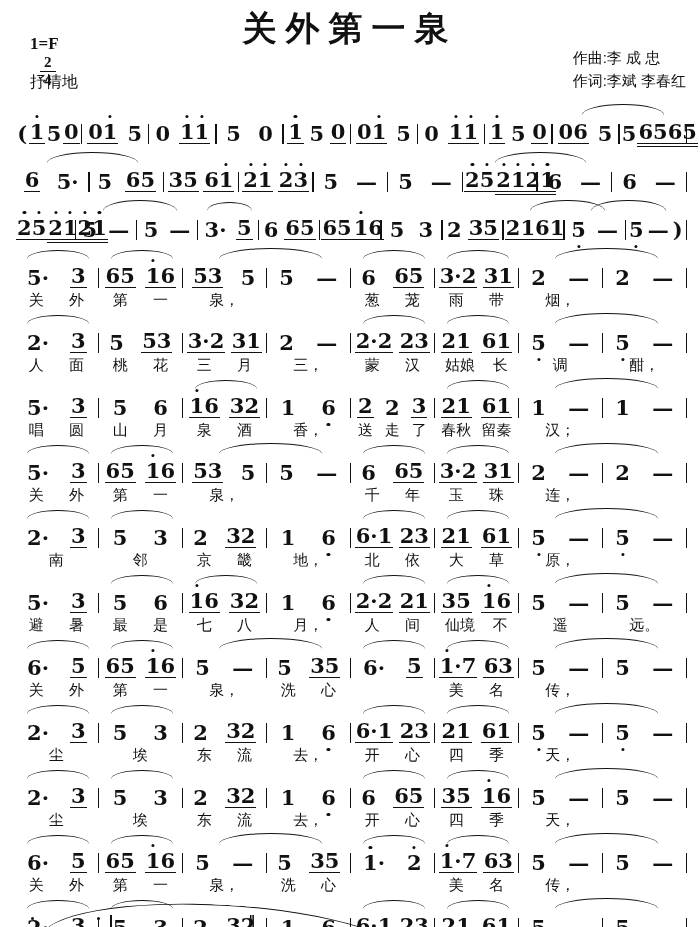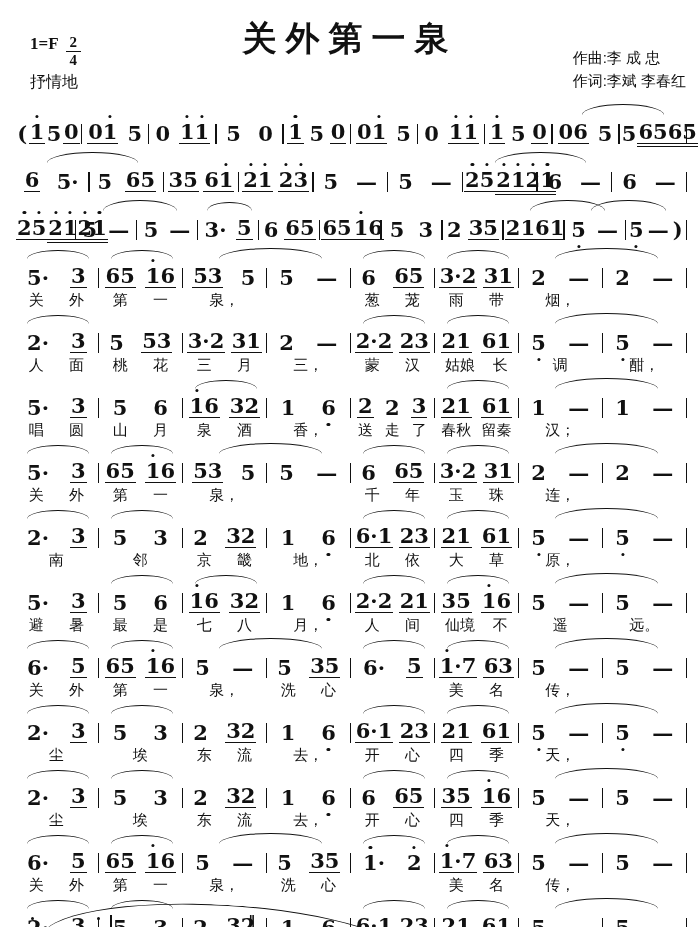--- a/index.html
+++ b/index.html
@@ -1,22 +1,22 @@
 <!DOCTYPE html>
 <html><head>
 <meta charset="utf-8">
 <style>
   html,body{margin:0;padding:0;background:#e8e8e8;}
   .page{position:relative;width:700px;height:927px;background:#ffffff;color:#111;
         font-family:"Liberation Serif",serif;overflow:hidden;margin:0 auto;}
   .title{position:absolute;top:6px;left:0;width:100%;text-align:center;
          font-size:34px;font-weight:700;letter-spacing:9px;
-         font-family:"DejaVu Serif","Liberation Serif",serif;margin-top:10px;}
+         font-family:"DejaVu Serif","Liberation Serif",serif;}
   .keysig{position:absolute;left:30px;top:34px;font-size:17px;font-weight:700;
-          display:flex;}
+          display:flex;align-items:center;flex-direction:column;}
   .meter{display:inline-flex;flex-direction:column;align-items:center;margin-left:7px;
          font-size:15px;line-height:1.1;}
   .meter .num{border-bottom:1.4px solid #111;padding:0 4px;}
   .tempo{position:absolute;left:30px;top:72px;font-size:16px;}
   .credits{position:absolute;right:14px;top:46px;font-size:15px;line-height:1.55;
            font-family:"Liberation Sans",sans-serif;}
   .score{position:absolute;left:16px;top:106px;width:672px;}
   .line{margin-bottom:10px;}
   .line.vocal{margin-bottom:4px;}
   .notes{position:relative;display:flex;align-items:flex-end;height:30px;padding-top:8px;

